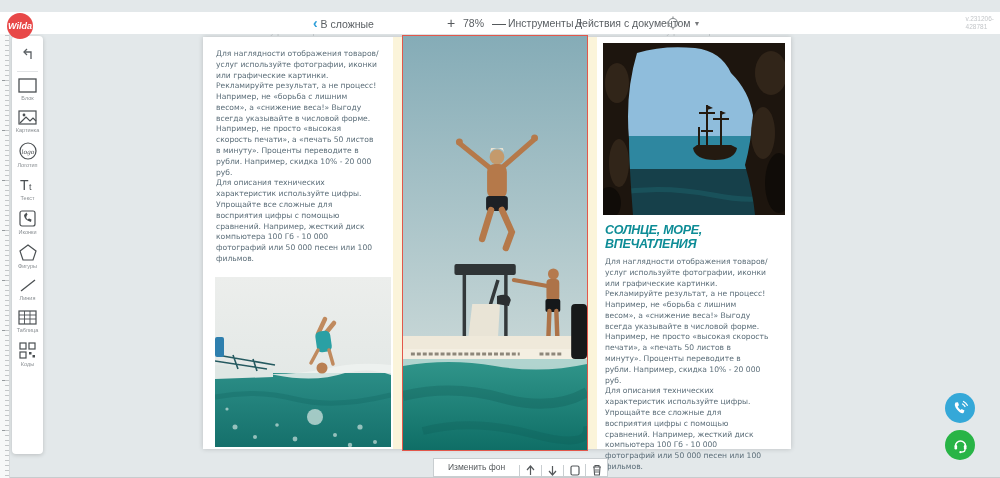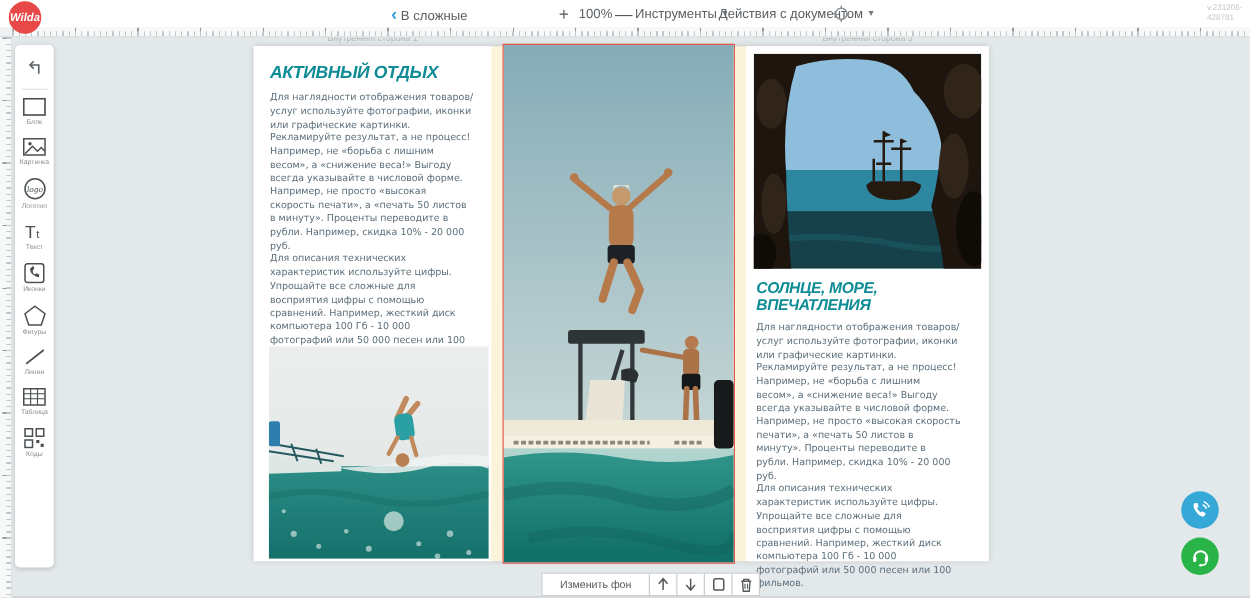--- a/index.html
+++ b/index.html
@@ -1,20 +1,20 @@
 <!DOCTYPE html>
 <html><head>
 <meta charset="utf-8">
 <style>
   * { margin:0; padding:0; box-sizing:border-box; }
   html,body { width:1000px; height:478px; overflow:hidden;
     font-family:"Liberation Sans", sans-serif; background:#e3e8ea; }
 
   
-  .topbar { position:absolute; left:0; top:0; width:1000px; height:22px;
+  .topbar { position:absolute; left:0; top:12px; width:1000px; height:22px;
     background:#ffffff; z-index:30; }
   .logo { position:absolute; left:7px; top:1px; width:26px; height:26px;
     border-radius:50%; background:#e84848; color:#fff; display:flex;
     align-items:center; justify-content:center; font-size:9px; font-weight:bold;
     font-style:italic; z-index:40; }
   .tb-item { position:absolute; top:0; height:22px; line-height:22px;
     font-size:10.5px; color:#5a5f63; white-space:nowrap; }
   .chev { color:#2f9fd9; font-size:14px; font-weight:bold; }
   .size-val { border-bottom:1px dashed #9aa0a4; }
   .zoom-btn { font-size:14px; color:#55595c; cursor:pointer; }
@@ -81,21 +81,21 @@
   .body-text { font-size:7.6px; color:#5c6e79;
     line-height:1.42; font-family:"DejaVu Sans", sans-serif; }
   .col3 .body-text { margin:0 2px; }
   .photo1 { position:absolute; left:12px; bottom:2px; width:176px;
     height:170px; }
   .photo1 svg, .photo3 svg { display:block; width:100%; height:100%; }
   .photo3 { width:182px; height:172px; }
 
   
   .bottom-bar { position:absolute; left:433px; top:458px; height:19px;
-    display:flex; background:#fff; border:1px solid #c9ced1; z-index:20; }
+    display:flex; background:#fff; border:1px solid #c9ced1; z-index:20;align-items:flex-end; }
   .bb-label { padding:0 14px; font-size:8.5px; color:#55595c;
     line-height:17px; cursor:pointer; }
   .bb-icon { width:22px; border-left:1px solid #c9ced1; display:flex;
     align-items:center; justify-content:center; cursor:pointer;
     color:#55595c; font-size:10px; }
 
   .footer-line { position:absolute; left:0; bottom:0; width:1000px;
     height:1px; background:#c7ccce; }
 
   
@@ -111,21 +111,21 @@
 <div class="topbar">
   <div class="logo">Wilda</div>
 
   <span class="tb-item" style="left:313px">
     <span class="chev">‹</span>
     <span>В сложные</span>
   </span>
 
 
   <span class="tb-item zoom-btn" style="left:447px">+</span>
-  <span class="tb-item" style="left:463px">100%</span>
+  <span class="tb-item" style="left:463px">78%</span>
   <span class="tb-item zoom-btn" style="left:492px">—</span>
 
   <span class="tb-item" style="left:508px">
     <span>Инструменты</span>
     <span class="caret">▼</span>
   </span>
 
   <span class="tb-item" style="left:575px">
     <span>Действия с документом</span>
     <span class="caret">▼</span>
@@ -229,21 +229,20 @@
     </svg>
     <span class="tool-label">Коды</span>
   </div>
 </div>
 
 <div class="doc">
   <div class="page-label pl1">Внутренняя сторона 1</div>
   <div class="page-label pl3">Внутренняя сторона 3</div>
 
   <div class="col1">
-    <div class="heading">АКТИВНЫЙ ОТДЫХ</div>
     <div class="body-text">Для наглядности отображения товаров/услуг используйте фотографии, иконки или графические картинки.</div>
     <div class="body-text">Рекламируйте результат, а не процесс! Например, не «борьба с лишним весом», а «снижение веса!» Выгоду всегда указывайте в числовой форме. Например, не просто «высокая скорость печати», а «печать 50 листов в минуту». Проценты переводите в рубли. Например, скидка 10% - 20 000 руб.</div>
     <div class="body-text">Для описания технических характеристик используйте цифры. Упрощайте все сложные для восприятия цифры с помощью сравнений. Например, жесткий диск компьютера 100 Гб - 10 000 фотографий или 50 000 песен или 100 фильмов.</div>
 
     <div class="photo1">
       <svg viewBox="0 0 176 170" preserveAspectRatio="none">
         <defs>
           <linearGradient id="sky1" x1="0" y1="0" x2="0" y2="1">
             <stop offset="0" stop-color="#eceeec"></stop>
               <stop offset="1" stop-color="#dde4e2"></stop>

